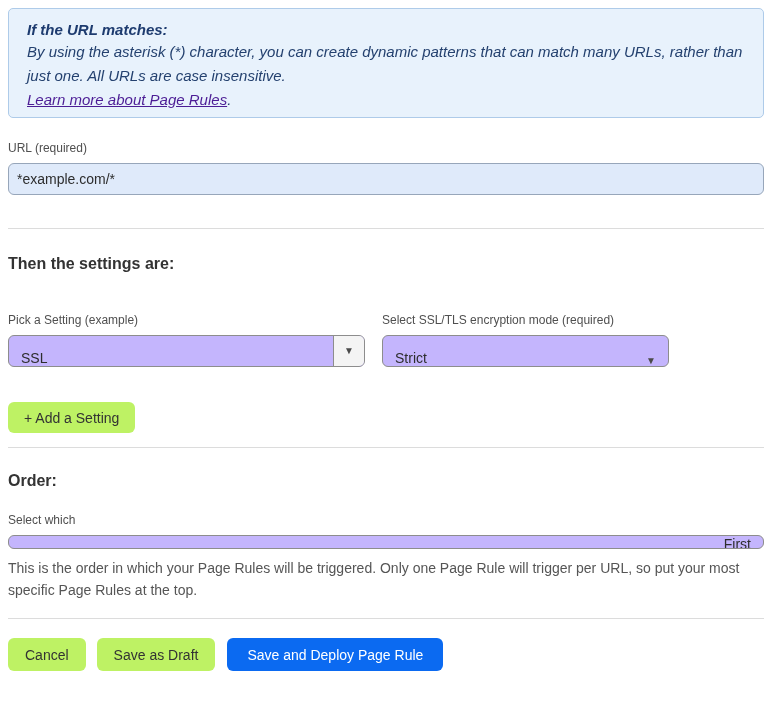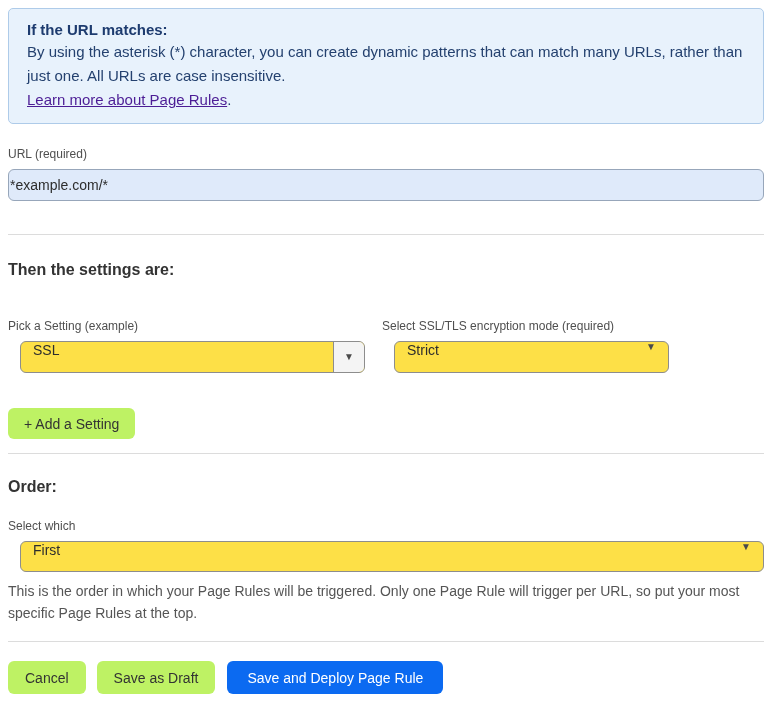--- a/index.html
+++ b/index.html
@@ -19,22 +19,23 @@
     font-size: 20px;
     font-weight: 700;
     color: #3a3a3a;
     letter-spacing: 0.1px;
   }
 
   .info-box {
     background: #e8f2fc;
     border: 1px solid #aecbe9;
     border-radius: 5px;
-    padding: 12px 18px 11px 18px;
+    padding: 12px 18px 5px 18px;
     margin-bottom: 23px;
+    font-style: italic;
   }
   .info-box .info-heading {
     font-size: 15px;
     font-weight: 700;
     color: #1d3b6f;
     margin: 0 0 2px 0;
   }
   .info-box .info-body {
     font-size: 15px;
     line-height: 24px;
@@ -60,21 +61,21 @@
     margin-bottom: 8px;
   }
 
   .url-input {
     display: block;
     width: 100%;
     height: 32px;
     background: #dfeafa;
     border: 1px solid #97a6ba;
     border-radius: 6px;
-    padding: 0 1px;
+    padding: 0 8px;
     font-size: 14px;
     color: #2d2d2d;
     font-family: "Liberation Sans", "DejaVu Sans", sans-serif;
     outline: none;
   }
 
   .divider {
     border: none;
     border-top: 1px solid #dcdcdc;
     margin: 0;
@@ -95,28 +96,27 @@
     display: flex;
     align-items: flex-start;
   }
   .setting-col-left { width: 357px; margin-right: 17px; }
   .setting-col-right { width: 287px; }
 
   .dropdown {
     height: 32px;
     border: 1px solid #8d8d8d;
     border-radius: 6px;
-    background: #fde047;
-    display: flex;
-    align-items: flex-start;
+    background: #c4b5fd;
+    display: flex;
+    align-items: flex-end;
     font-size: 14px;
     color: #2d2d2d;
     cursor: pointer;
     overflow: hidden;
-    margin-left: 12px;
   }
   .dropdown .dd-value {
     flex: 1;
     padding: 0 12px;
     white-space: nowrap;
   }
   .dropdown .dd-arrow {
     font-size: 10px;
     color: #4a4a4a;
     padding: 0 12px 0 0;
@@ -144,21 +144,21 @@
   }
   .btn-gray {
     background: #bef264;
     color: #333333;
   }
   .btn-add-setting {
     margin-top: 35px;
     height: 31px;
     padding: 0 16px;
   }
-  .order-dd { height: 31px; }
+  .order-dd { height: 14px; flex-direction: column; }
 
   .help-text {
     margin: 8px 0 0 0;
     font-size: 14px;
     line-height: 22px;
     color: #555555;
     max-width: 748px;
   }
 
   .footer-actions {

